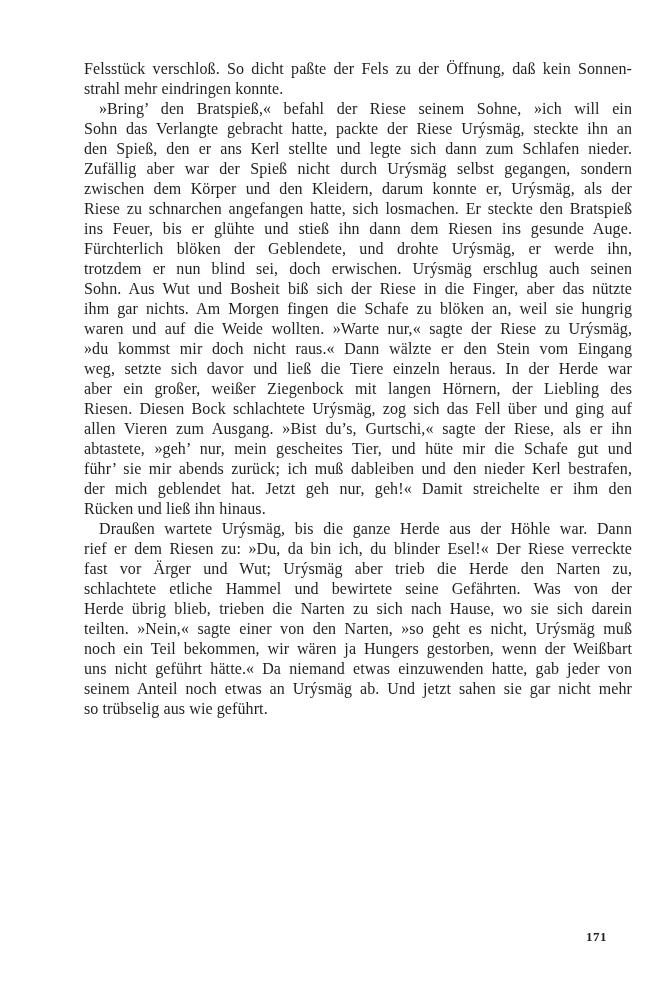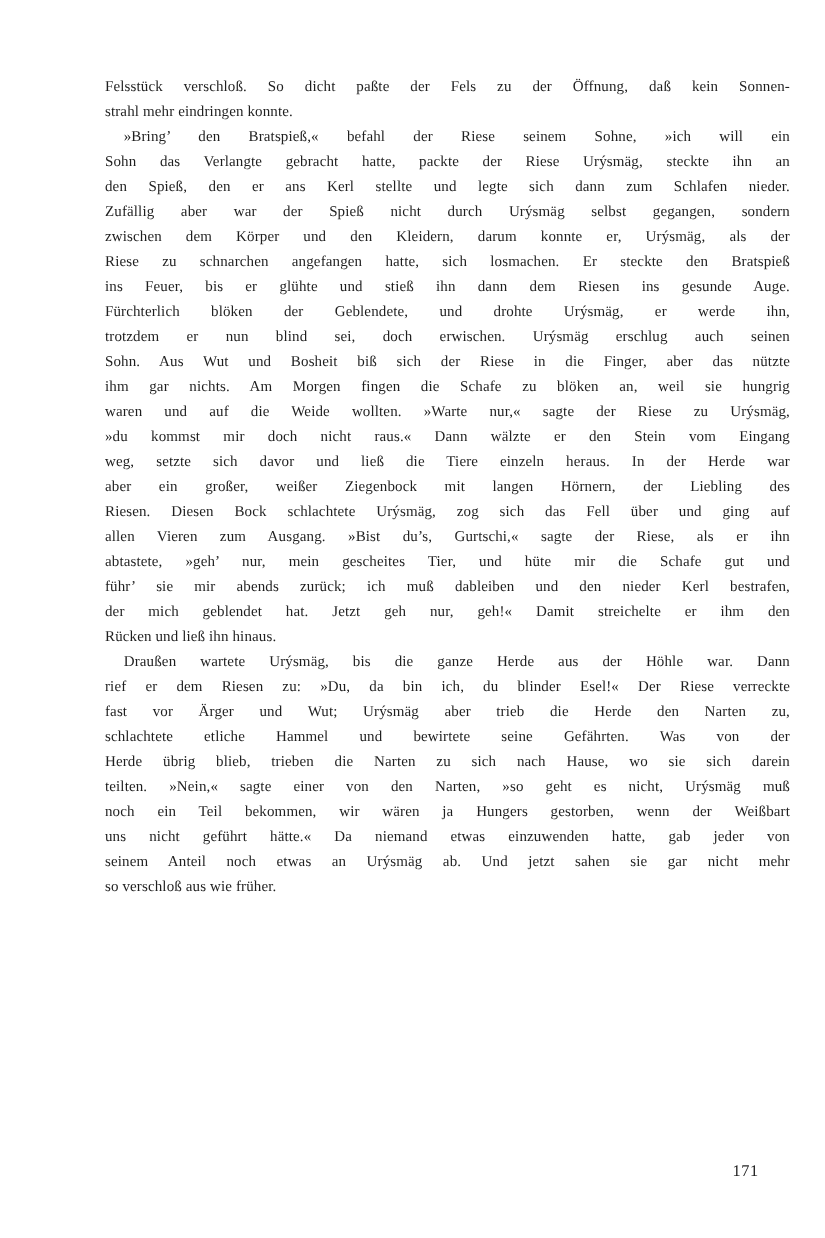--- a/index.html
+++ b/index.html
@@ -15,35 +15,36 @@
     color: var(--ink, #1f1f1f);
     overflow: hidden;
   }
   .text-block {
     position: absolute;
     left: 84px; top: 59px;
     width: 548px;
   }
   .para { margin: 0; }
   .line {
-    font-size: 12px;
+    font-size: 16px;
     line-height: 20px;
     text-align: justify;
     text-align-last: justify;
     letter-spacing: 0.1px;
   }
   .line.para-end { text-align-last: left; }
   .line.indent { text-indent: 15px; }
   .page-number {
     position: absolute;
     left: 586px; top: 929px;
     font-size: 13px;
     line-height: 15px;
     letter-spacing: 0.5px;
     color: var(--ink, #1f1f1f);
+    font-weight: bold;
   }
 </style>
 </head>
 <body>
 
 <div class="page">
   <div class="text-block">
       <div class="para">
         <div class="line">Felsstück verschloß. So dicht paßte der Fels zu der Öffnung, daß kein Sonnen-</div>
         <div class="line para-end">strahl mehr eindringen konnte.</div>
@@ -74,17 +75,17 @@
       <div class="para">
         <div class="line indent">Draußen wartete Urýsmäg, bis die ganze Herde aus der Höhle war. Dann</div>
         <div class="line">rief er dem Riesen zu: »Du, da bin ich, du blinder Esel!« Der Riese verreckte</div>
         <div class="line">fast vor Ärger und Wut; Urýsmäg aber trieb die Herde den Narten zu,</div>
         <div class="line">schlachtete etliche Hammel und bewirtete seine Gefährten. Was von der</div>
         <div class="line">Herde übrig blieb, trieben die Narten zu sich nach Hause, wo sie sich darein</div>
         <div class="line">teilten. »Nein,« sagte einer von den Narten, »so geht es nicht, Urýsmäg muß</div>
         <div class="line">noch ein Teil bekommen, wir wären ja Hungers gestorben, wenn der Weißbart</div>
         <div class="line">uns nicht geführt hätte.« Da niemand etwas einzuwenden hatte, gab jeder von</div>
         <div class="line">seinem Anteil noch etwas an Urýsmäg ab. Und jetzt sahen sie gar nicht mehr</div>
-        <div class="line para-end">so verschloß aus wie früher.</div>
+        <div class="line para-end">so trübselig aus wie geführt.</div>
       </div>
     </div>
   <div class="page-number">171</div>
 </div>
 
 </body></html>

